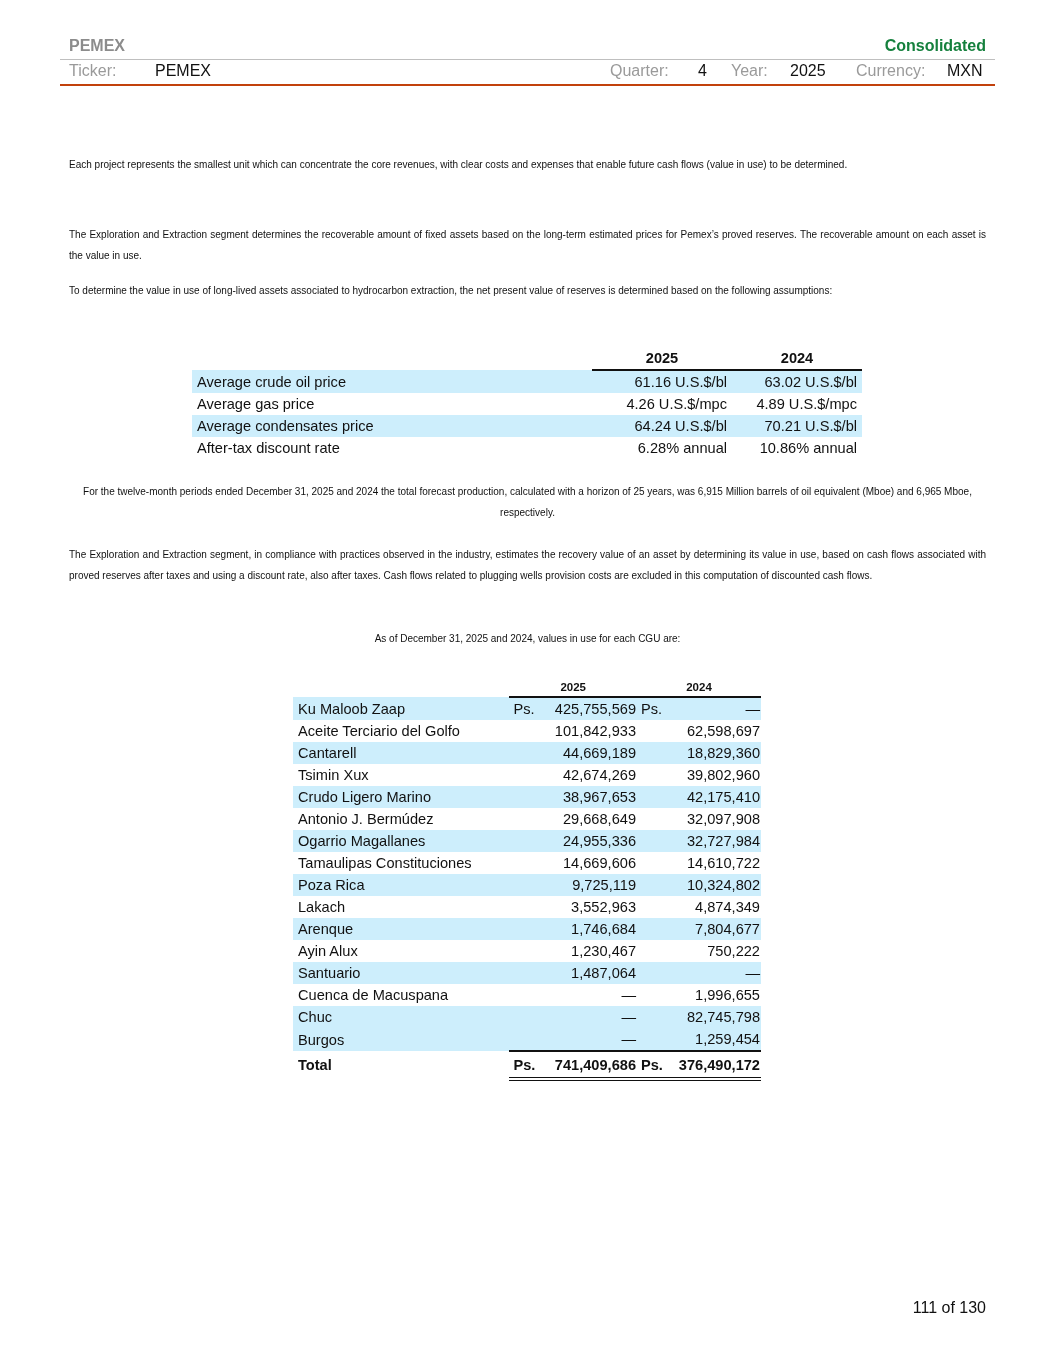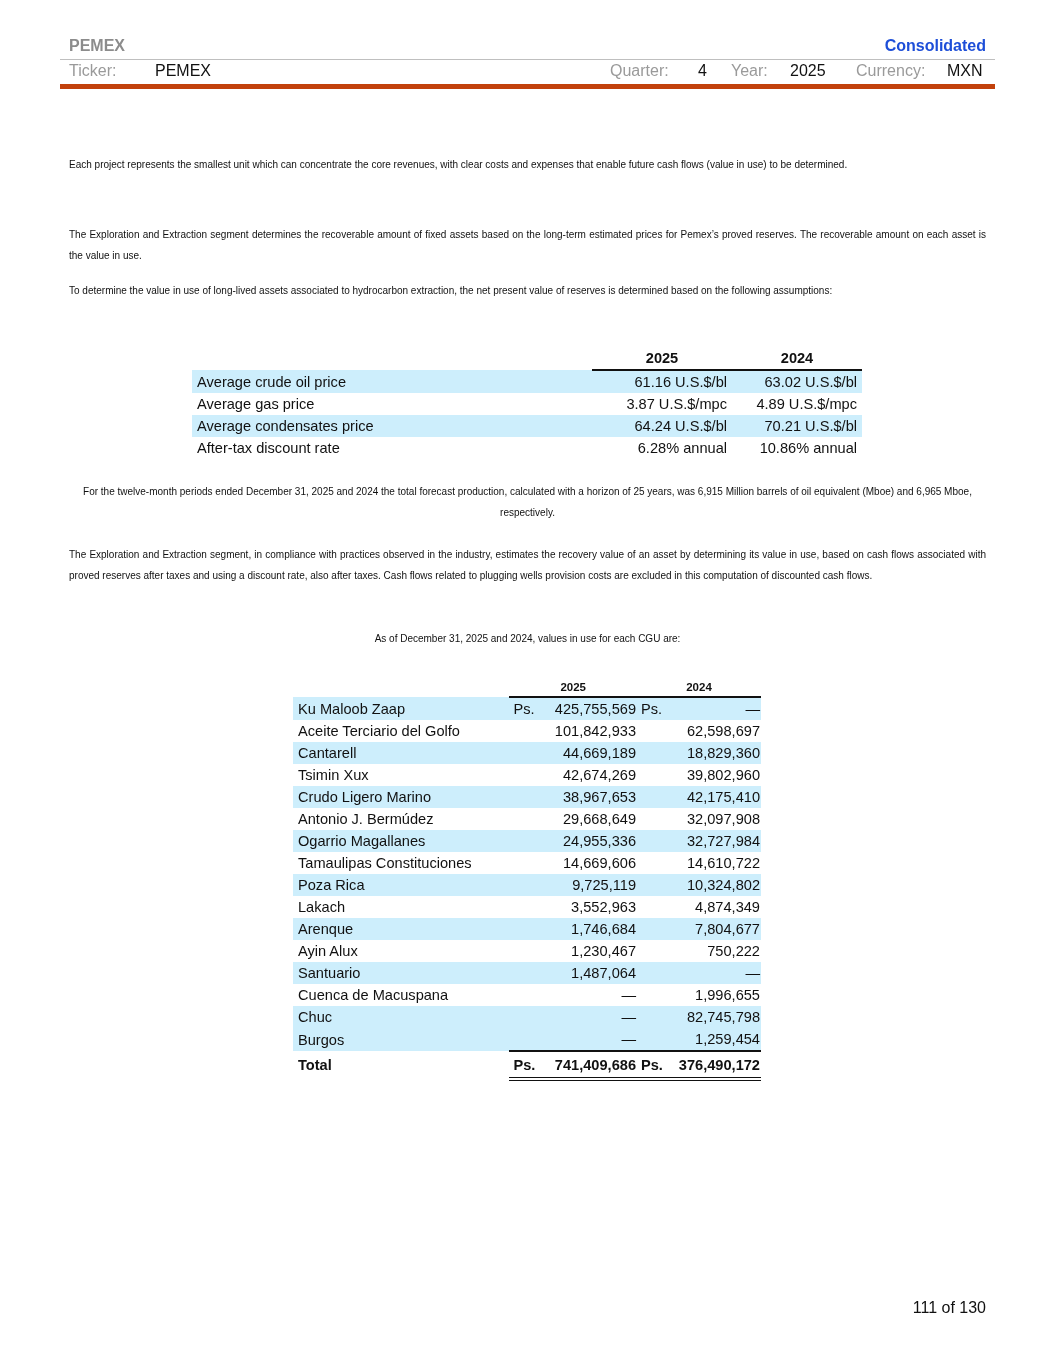--- a/index.html
+++ b/index.html
@@ -1,23 +1,23 @@
 <!DOCTYPE html>
 <html><head>
 <meta charset="utf-8">
 <style>
   html, body { margin: 0; padding: 0; background: #ffffff; }
   body { width: 1055px; height: 1365px; position: relative; overflow: hidden;
          font-family: "Liberation Sans", sans-serif; color: #111; }
   .hdr-top { position: absolute; left: 60px; top: 37px; width: 935px; height: 22px;
              border-bottom: 1px solid #bfbfbf; }
   .hdr-top .l { position: absolute; left: 9px; top: 0; font-weight: bold; color: #8c8c8c; font-size: 16px; }
-  .hdr-top .r { position: absolute; right: 9px; top: 0; font-weight: bold; color: #1d4ed8; font-size: 16px; }
+  .hdr-top .r { position: absolute; right: 9px; top: 0; font-weight: bold; color: #15803d; font-size: 16px; }
   .hdr-bot { position: absolute; left: 60px; top: 60px; width: 935px; height: 24px;
-             border-bottom: 5px solid #c2410c; font-size: 16px; }
+             border-bottom: 2px solid #c2410c; font-size: 16px; }
   .hdr-bot span { position: absolute; top: 2px; }
   .lbl { color: #9a9a9a; }
   .val { color: #111; }
 
   .para { position: absolute; left: 69px; width: 917px; font-family: "Liberation Sans", sans-serif;
           font-size: 10px; line-height: 21px; text-align: justify; color: #111; }
   .para.nj { text-align: center; }
 
   table { border-collapse: collapse; font-family: "Liberation Sans", sans-serif; color: #111; }
   .t1 { position: absolute; left: 192px; top: 347px; width: 670px; font-size: 14.6px; }
@@ -73,21 +73,21 @@
     <th class="yr">2025</th>
     <th class="yr">2024</th>
   </tr>
   <tr class="shade">
     <td>Average crude oil price</td>
     <td class="num">61.16 U.S.$/bl</td>
     <td class="num">63.02 U.S.$/bl</td>
   </tr>
   <tr>
     <td>Average gas price</td>
-    <td class="num">3.87 U.S.$/mpc</td>
+    <td class="num">4.26 U.S.$/mpc</td>
     <td class="num">4.89 U.S.$/mpc</td>
   </tr>
   <tr class="shade">
     <td>Average condensates price</td>
     <td class="num">64.24 U.S.$/bl</td>
     <td class="num">70.21 U.S.$/bl</td>
   </tr>
   <tr>
     <td>After-tax discount rate</td>
     <td class="num">6.28% annual</td>

